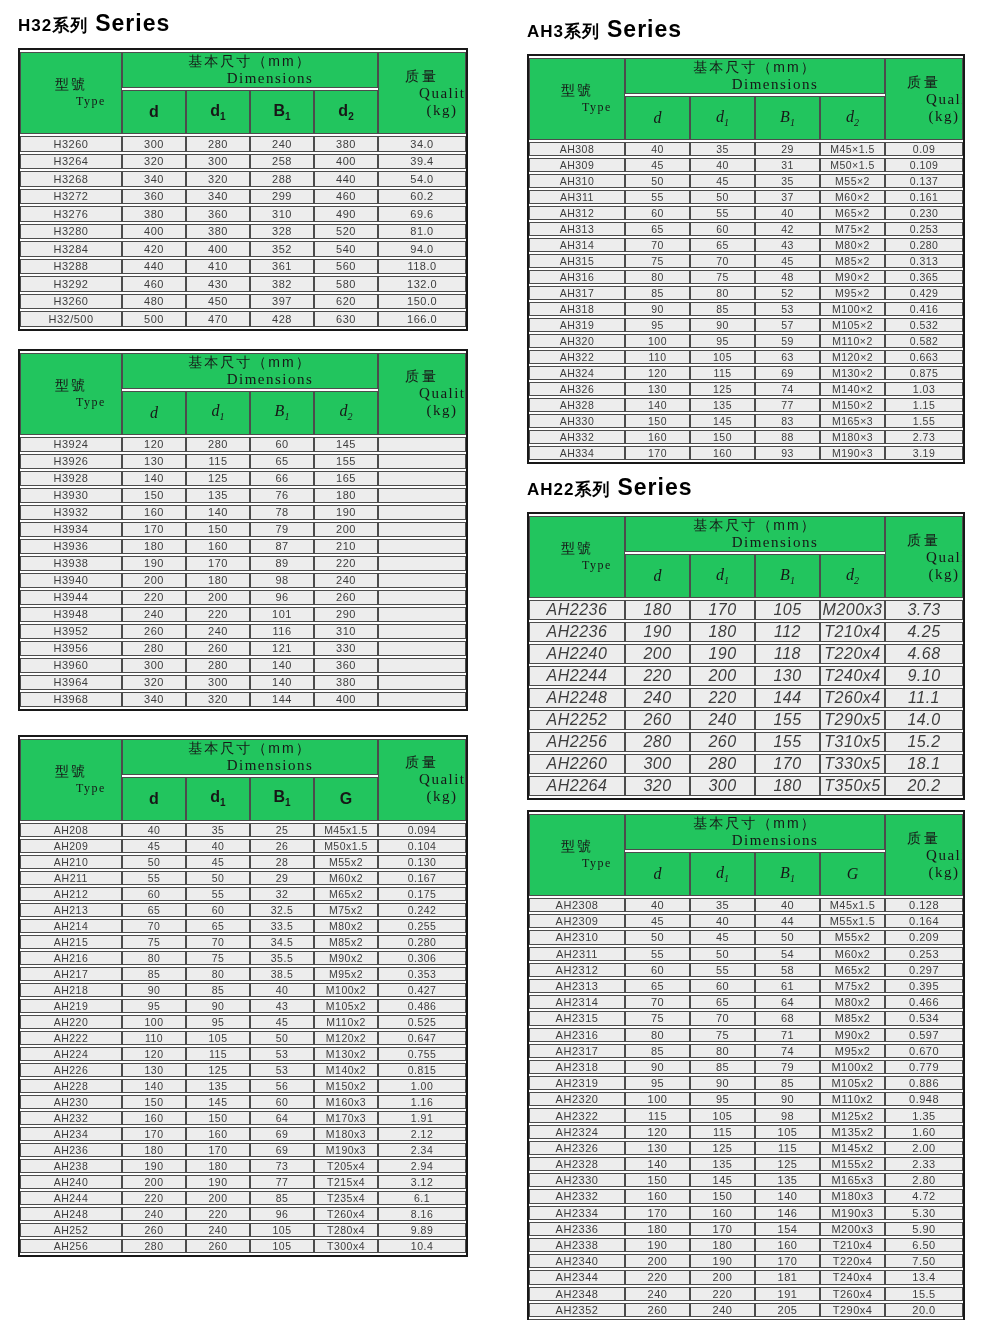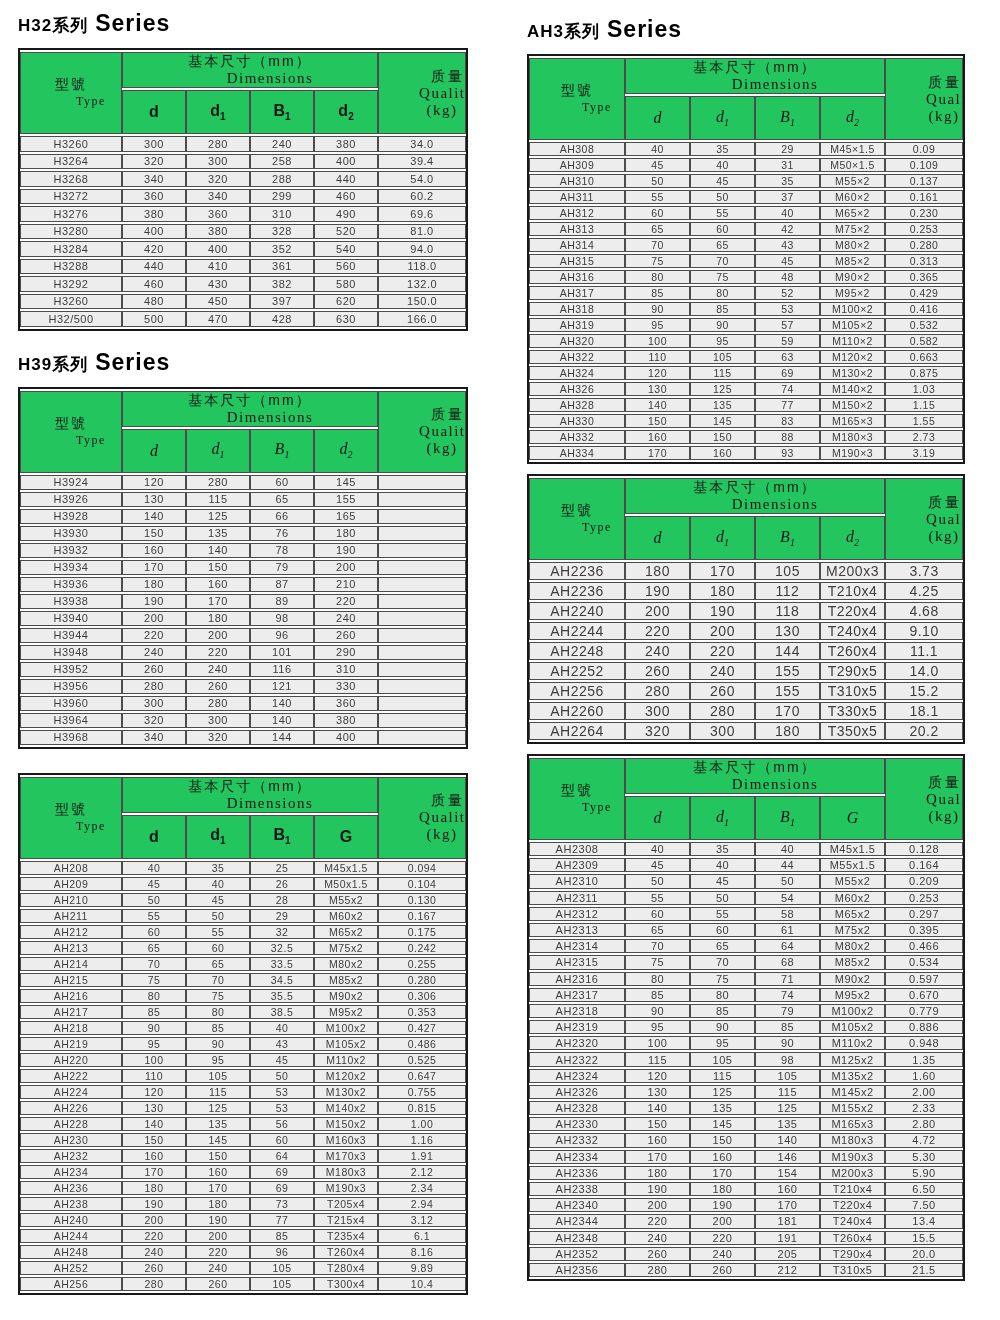--- a/index.html
+++ b/index.html
@@ -17,33 +17,33 @@
   table.spec{border-collapse:separate;border-spacing:0 2px;width:100%;table-layout:fixed;}
   table.spec th, table.spec td{border:1px solid #4c4c4c;text-align:center;vertical-align:middle;overflow:hidden;padding:0;}
   table.spec thead th{background:#22c55e;color:#171717;font-weight:normal;}
   table.spec tbody td{background:#ededed;color:#3d3d3d;letter-spacing:0.5px;}
 
   .cn-label{font-size:14px;letter-spacing:2px;line-height:17px;}
   .en-label{font-family:Liberation Serif, serif;font-size:15px;letter-spacing:1.5px;line-height:17px;margin-left:40px;}
   th.group-h{height:34px;}
   th.dim-h{height:42px;font-size:16px;}
   th.type-h .en-label{font-size:12px;}
-  th.qual-h .cn-label{letter-spacing:3px;text-align:right;}
+  th.qual-h .cn-label{letter-spacing:3px;}
 
   
   .t-h32 th.dim-h, .t-ah2 th.dim-h{font-family:"Liberation Sans",sans-serif;font-weight:bold;font-style:normal;}
   .t-h39 th.dim-h, .t-ah3 th.dim-h, .t-ah22 th.dim-h, .t-ah23 th.dim-h{font-family:"Liberation Serif",serif;font-style:italic;}
   th.dim-h sub{font-size:10px;}
 
   
   .t-h32 tbody td{height:13.5px;font-size:11px;}
   .t-h39 tbody td{height:13px;font-size:11px;}
   .t-ah2 tbody td{height:10.5px;font-size:10.5px;}
   .t-ah3 tbody td{height:10.8px;font-size:10.5px;}
-  .t-ah22 tbody td{height:12px;font-size:14px;}
+  .t-ah22 tbody td{height:12px;font-size:16px;font-style:italic;}
   .t-ah23 tbody td{height:12.2px;font-size:11px;}
 
   
   .col-left col.c-type{width:102px;} .col-left col.c-dim{width:64px;} .col-left col.c-qual{width:88px;}
   .col-right col.c-type{width:96px;} .col-right col.c-dim{width:65px;} .col-right col.c-qual{width:78px;}
 
   
   #sec-h39{margin-top:18px;}
   #sec-ah2{margin-top:24px;}
   #sec-ah22{margin-top:10px;}
@@ -176,21 +176,20 @@
                 <td class="num-cell">470</td>
                 <td class="num-cell">428</td>
                 <td class="num-cell">630</td>
                 <td class="num-cell">166.0</td>
               </tr>
             </tbody>
           </table>
         </div>
       </section>
       <section class="series" id="sec-h39">
-        <h2 class="series-title"><span class="cn">H39系列</span><span class="en">Series</span></h2>
         <div class="tbl-wrap">
           <table class="spec t-h39">
             <colgroup>
               <col class="c-type">
               <col class="c-dim">
               <col class="c-dim">
               <col class="c-dim">
               <col class="c-dim">
               <col class="c-qual">
             </colgroup>
@@ -801,20 +800,21 @@
                 <td class="num-cell">160</td>
                 <td class="num-cell">93</td>
                 <td class="num-cell">M190×3</td>
                 <td class="num-cell">3.19</td>
               </tr>
             </tbody>
           </table>
         </div>
       </section>
       <section class="series" id="sec-ah22">
+        <h2 class="series-title"><span class="cn">AH22系列</span><span class="en">Series</span></h2>
         <div class="tbl-wrap">
           <table class="spec t-ah22">
             <colgroup>
               <col class="c-type">
               <col class="c-dim">
               <col class="c-dim">
               <col class="c-dim">
               <col class="c-dim">
               <col class="c-qual">
             </colgroup>

